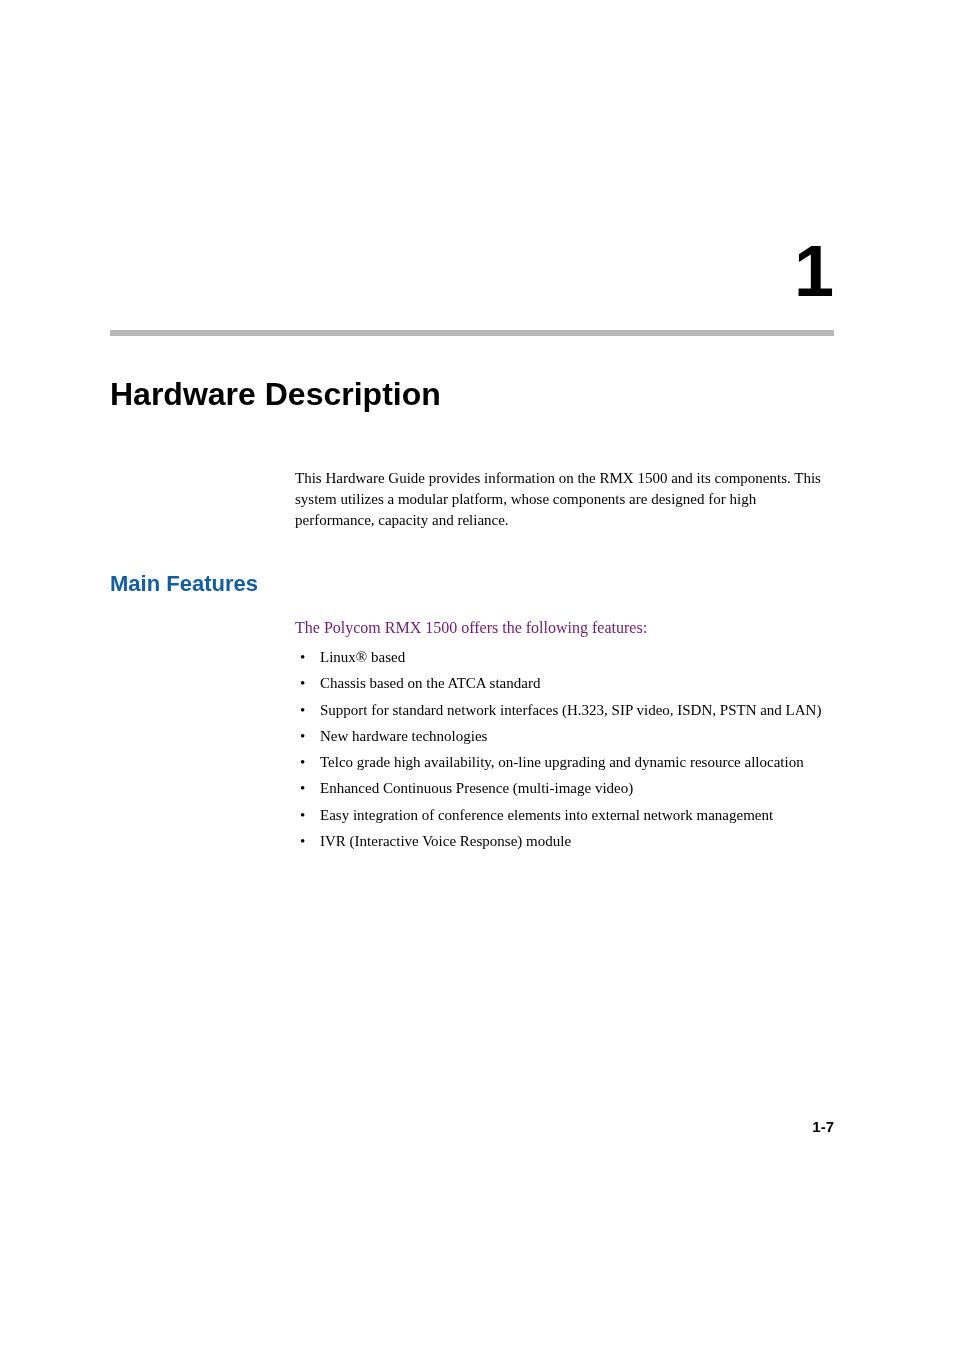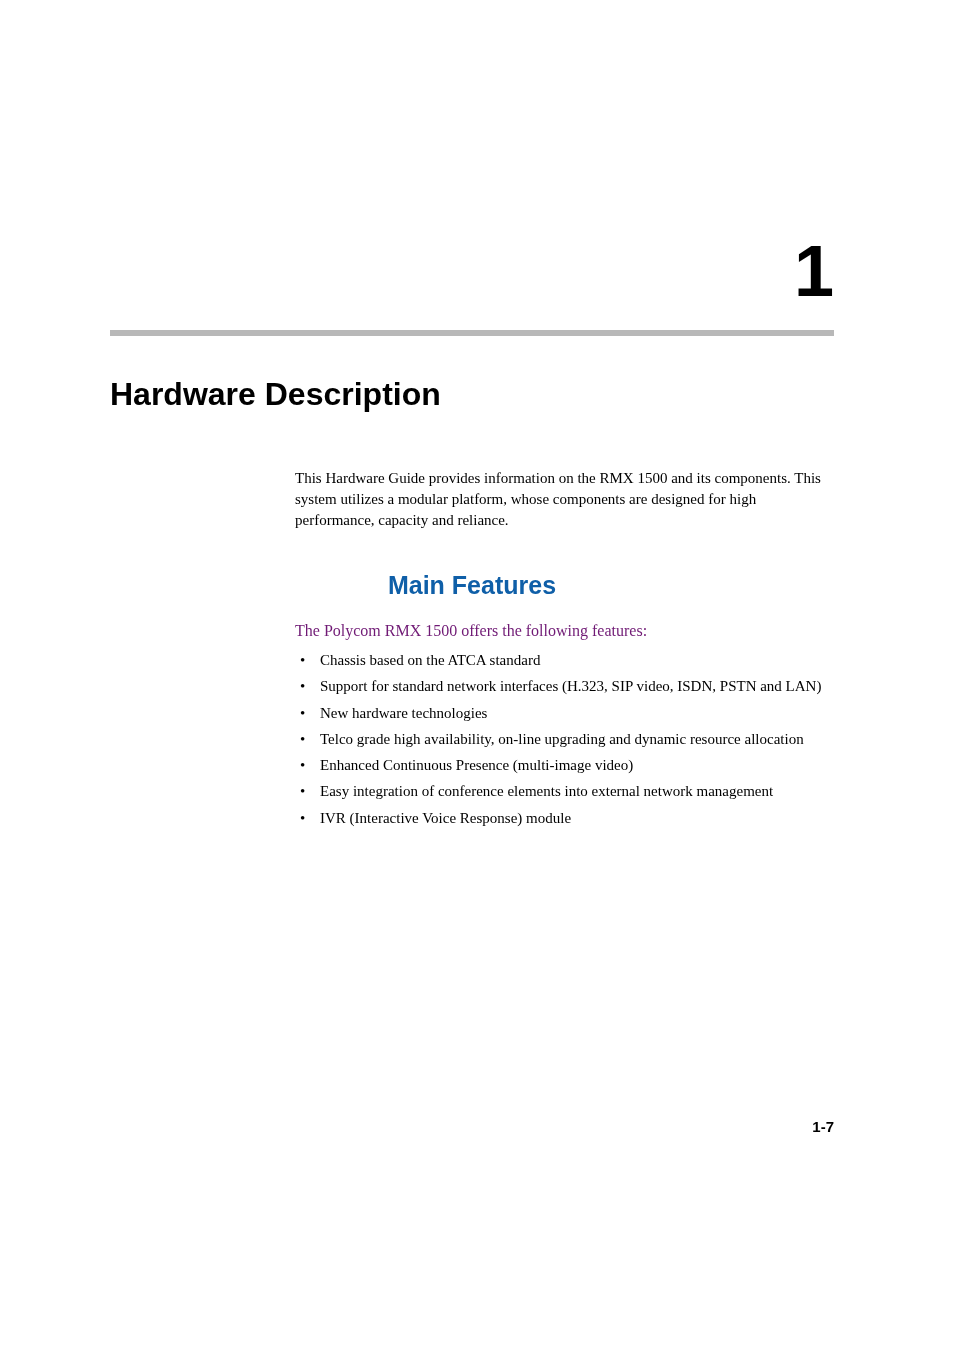--- a/index.html
+++ b/index.html
@@ -43,25 +43,24 @@
     .intro-text {
       font-family: 'Book Antiqua', Palatino, Georgia, serif;
       font-size: 15px;
       line-height: 1.4;
       color: #000;
       margin-left: 185px;
       margin-bottom: 40px;
     }
     .section-heading {
       font-family: Arial, Helvetica, sans-serif;
-      font-size: 25px;
+      font-size: 22px;
       font-weight: 900;
       color: #0f5fa8;
       margin-bottom: 18px;
-      text-align: center;
     }
     .section-intro {
       font-family: 'Book Antiqua', Palatino, Georgia, serif;
       font-size: 16px;
       color: #701a75;
       margin-left: 185px;
       margin-bottom: 10px;
       margin-top: 22px;
     }
     .bullet-list {
@@ -97,20 +96,21 @@
 <body>
 
 <div class="page">
   <div class="chapter-number">1</div>
   <div class="divider"></div>
   <h1 class="chapter-title">Hardware Description</h1>
   <p class="intro-text">This Hardware Guide provides information on the RMX 1500 and its components. This system utilizes a modular platform, whose components are designed for high performance, capacity and reliance.</p>
   <h2 class="section-heading">Main Features</h2>
   <p class="section-intro">The Polycom RMX 1500 offers the following features:</p>
   <ul class="bullet-list">
+    <li>Linux® based</li>
     <li>Chassis based on the ATCA standard</li>
     <li>Support for standard network interfaces (H.323, SIP video, ISDN, PSTN and LAN)</li>
     <li>New hardware technologies</li>
     <li>Telco grade high availability, on-line upgrading and dynamic resource allocation</li>
     <li>Enhanced Continuous Presence (multi-image video)</li>
     <li>Easy integration of conference elements into external network management</li>
     <li>IVR (Interactive Voice Response) module</li>
   </ul>
   <div class="page-number">1-7</div>
 </div>

